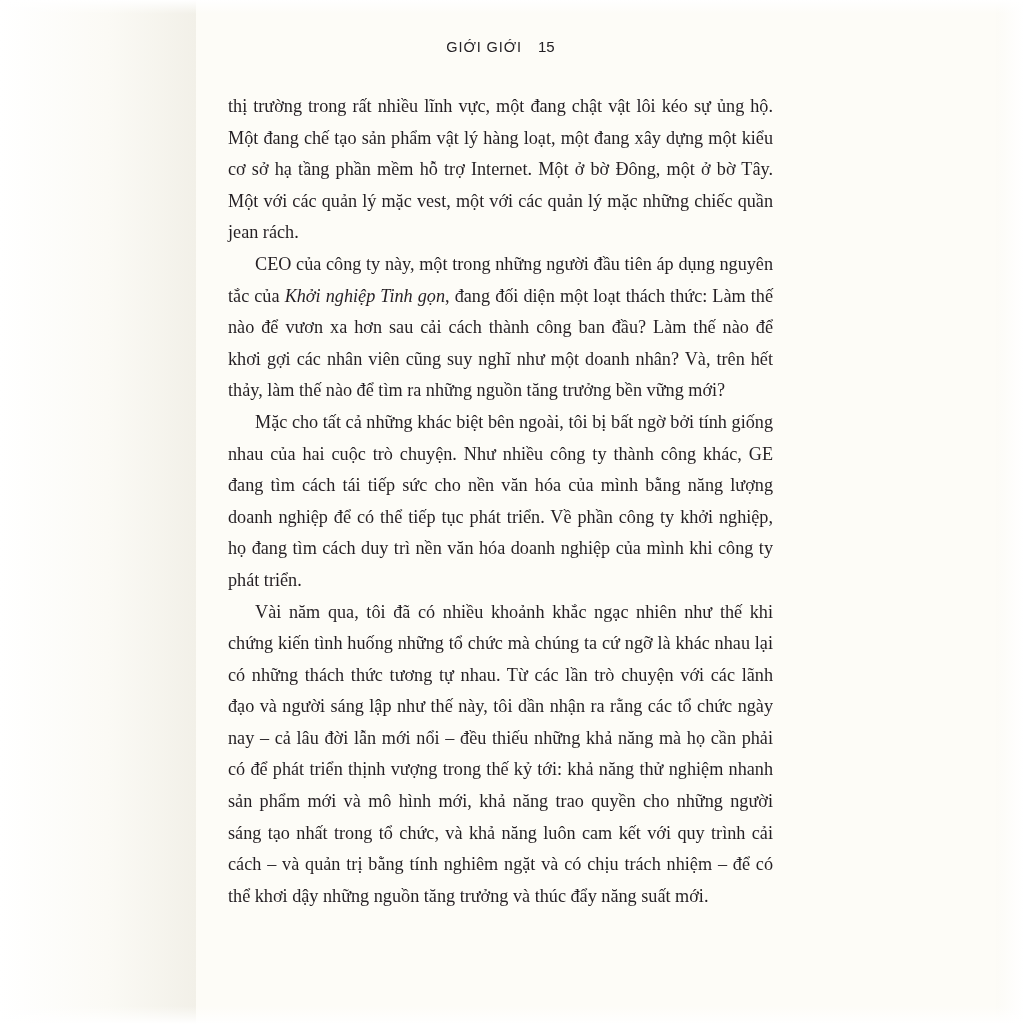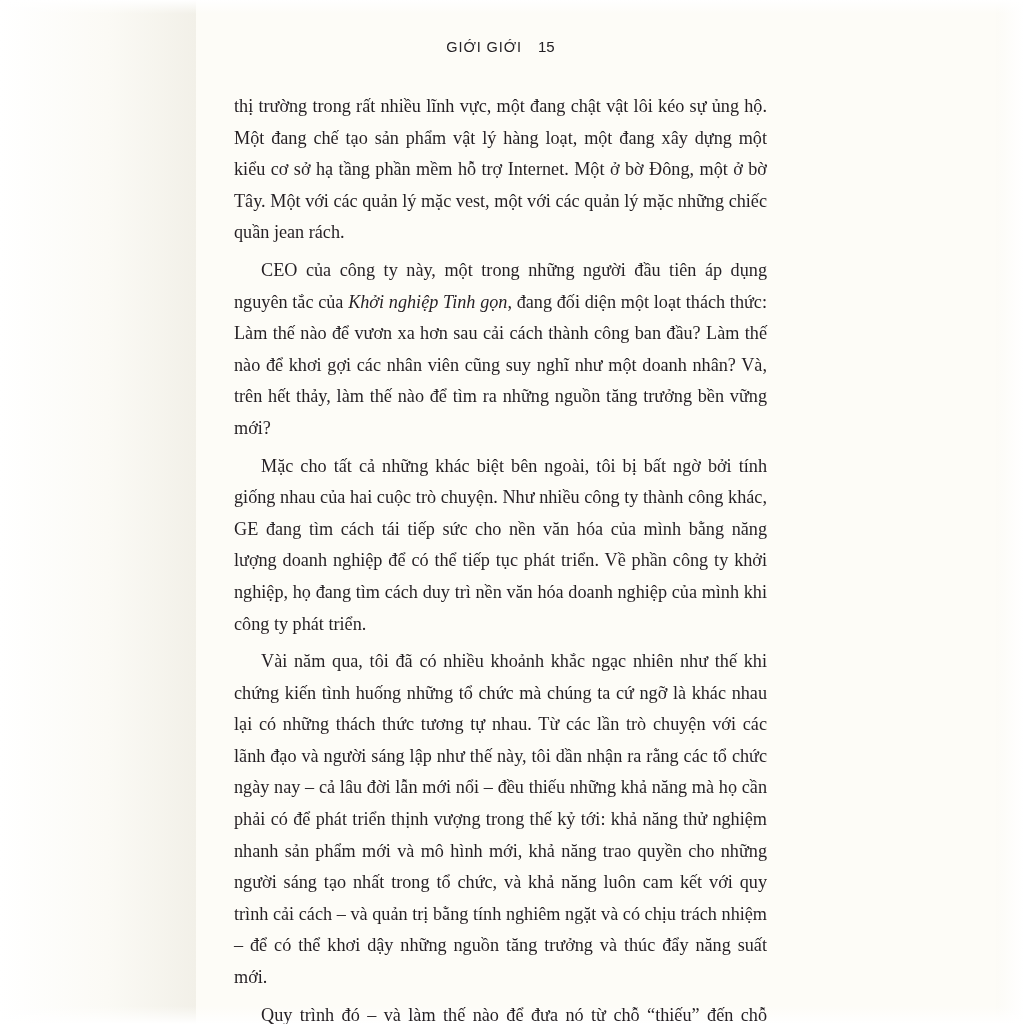--- a/index.html
+++ b/index.html
@@ -60,21 +60,21 @@
     white-space: nowrap;
     font-family: "Liberation Sans", sans-serif;
   }
   .running-head .folio {
     display: inline-block;
     margin-left: 16px;
     letter-spacing: 0px;
     font-size: 15px;
   }
   p.body-par {
-    margin: 6px;
+    margin: 0;
     font-size: 18.2px;
     line-height: 31.6px;
     color: #241f23;
     text-align: justify;
     text-justify: inter-word;
     -webkit-hyphens: none;
     hyphens: none;
   }
   p.body-par + p.body-par {
     text-indent: 27px;
@@ -97,16 +97,15 @@
 
   <div class="content">
     <div class="running-head">
       <span>GIỚI GIỚI</span><span class="folio">15</span>
     </div>
     <div id="body-text">
         <p class="body-par first-par"><span>thị trường trong rất nhiều lĩnh vực, một đang chật vật lôi kéo sự ủng hộ. Một đang chế tạo sản phẩm vật lý hàng loạt, một đang xây dựng một kiểu cơ sở hạ tầng phần mềm hỗ trợ Internet. Một ở bờ Đông, một ở bờ Tây. Một với các quản lý mặc vest, một với các quản lý mặc những chiếc quần jean rách.</span></p>
         <p class="body-par"><span>CEO của công ty này, một trong những người đầu tiên áp dụng nguyên tắc của </span><em>Khởi nghiệp Tinh gọn</em><span>, đang đối diện một loạt thách thức: Làm thế nào để vươn xa hơn sau cải cách thành công ban đầu? Làm thế nào để khơi gợi các nhân viên cũng suy nghĩ như một doanh nhân? Và, trên hết thảy, làm thế nào để tìm ra những nguồn tăng trưởng bền vững mới?</span></p>
         <p class="body-par"><span>Mặc cho tất cả những khác biệt bên ngoài, tôi bị bất ngờ bởi tính giống nhau của hai cuộc trò chuyện. Như nhiều công ty thành công khác, GE đang tìm cách tái tiếp sức cho nền văn hóa của mình bằng năng lượng doanh nghiệp để có thể tiếp tục phát triển. Về phần công ty khởi nghiệp, họ đang tìm cách duy trì nền văn hóa doanh nghiệp của mình khi công ty phát triển.</span></p>
         <p class="body-par"><span>Vài năm qua, tôi đã có nhiều khoảnh khắc ngạc nhiên như thế khi chứng kiến tình huống những tổ chức mà chúng ta cứ ngỡ là khác nhau lại có những thách thức tương tự nhau. Từ các lần trò chuyện với các lãnh đạo và người sáng lập như thế này, tôi dần nhận ra rằng các tổ chức ngày nay – cả lâu đời lẫn mới nổi – đều thiếu những khả năng mà họ cần phải có để phát triển thịnh vượng trong thế kỷ tới: khả năng thử nghiệm nhanh sản phẩm mới và mô hình mới, khả năng trao quyền cho những người sáng tạo nhất trong tổ chức, và khả năng luôn cam kết với quy trình cải cách – và quản trị bằng tính nghiêm ngặt và có chịu trách nhiệm – để có thể khơi dậy những nguồn tăng trưởng và thúc đẩy năng suất mới.</span></p>
-        <p class="body-par"><span>Quy trình đó – và làm thế nào để đưa nó từ chỗ “thiếu” đến chỗ “thịnh vượng” ở </span><em>bất kỳ</em><span> công ty hay tổ chức nào – là trọng tâm của quyển sách này.</span></p>
       </div>
   </div>
 </div>
 
 </body></html>

